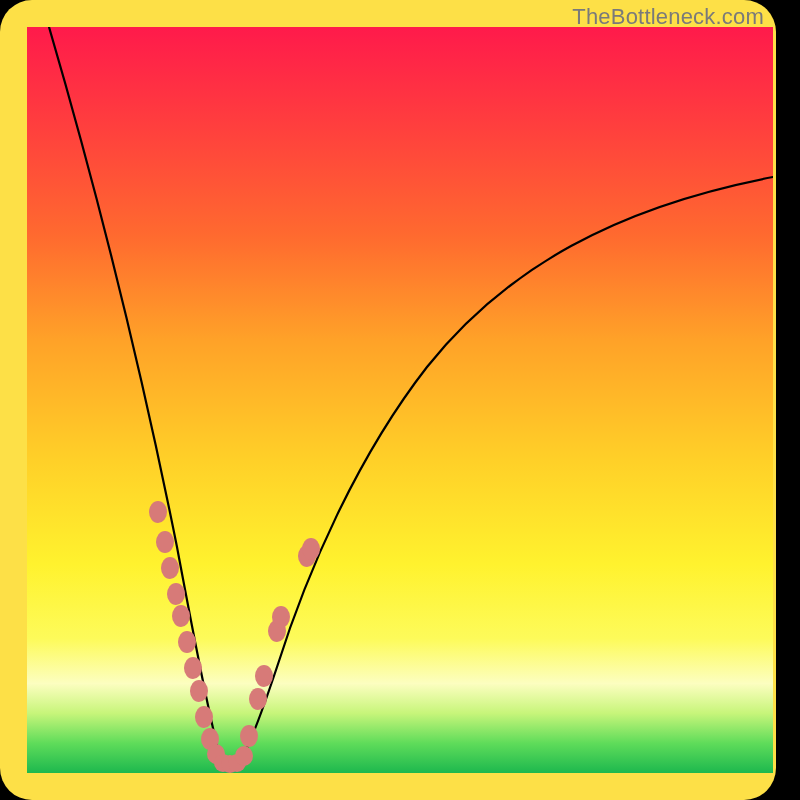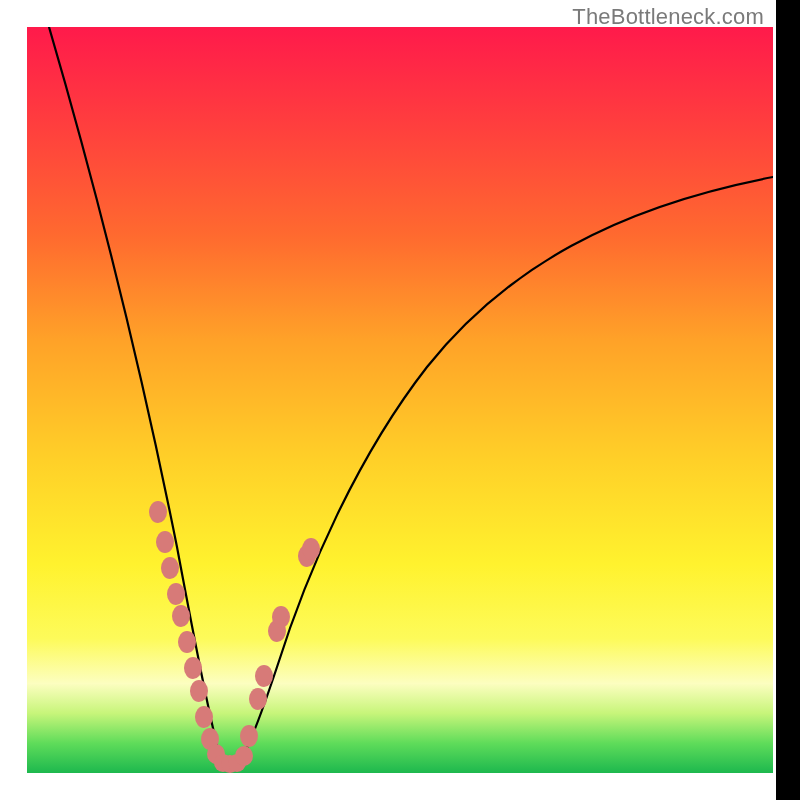--- a/index.html
+++ b/index.html
@@ -8,21 +8,22 @@
     width: 800px;
     height: 800px;
     background: #000;
     font-family: Arial, Helvetica, sans-serif;
     overflow: hidden;
   }
   .frame {
     position: absolute;
     left: 0; top: 0;
     width: 776px; height: 800px;
-    background: #ffffff;
+    background: #fde047;
+    border-radius: 32px;
   }
   .plot {
     position: absolute;
     left: 27px;
     top: 27px;
     width: 746px;
     height: 746px;
     
     background: linear-gradient(to bottom,
       #ff1a4b 0%,

